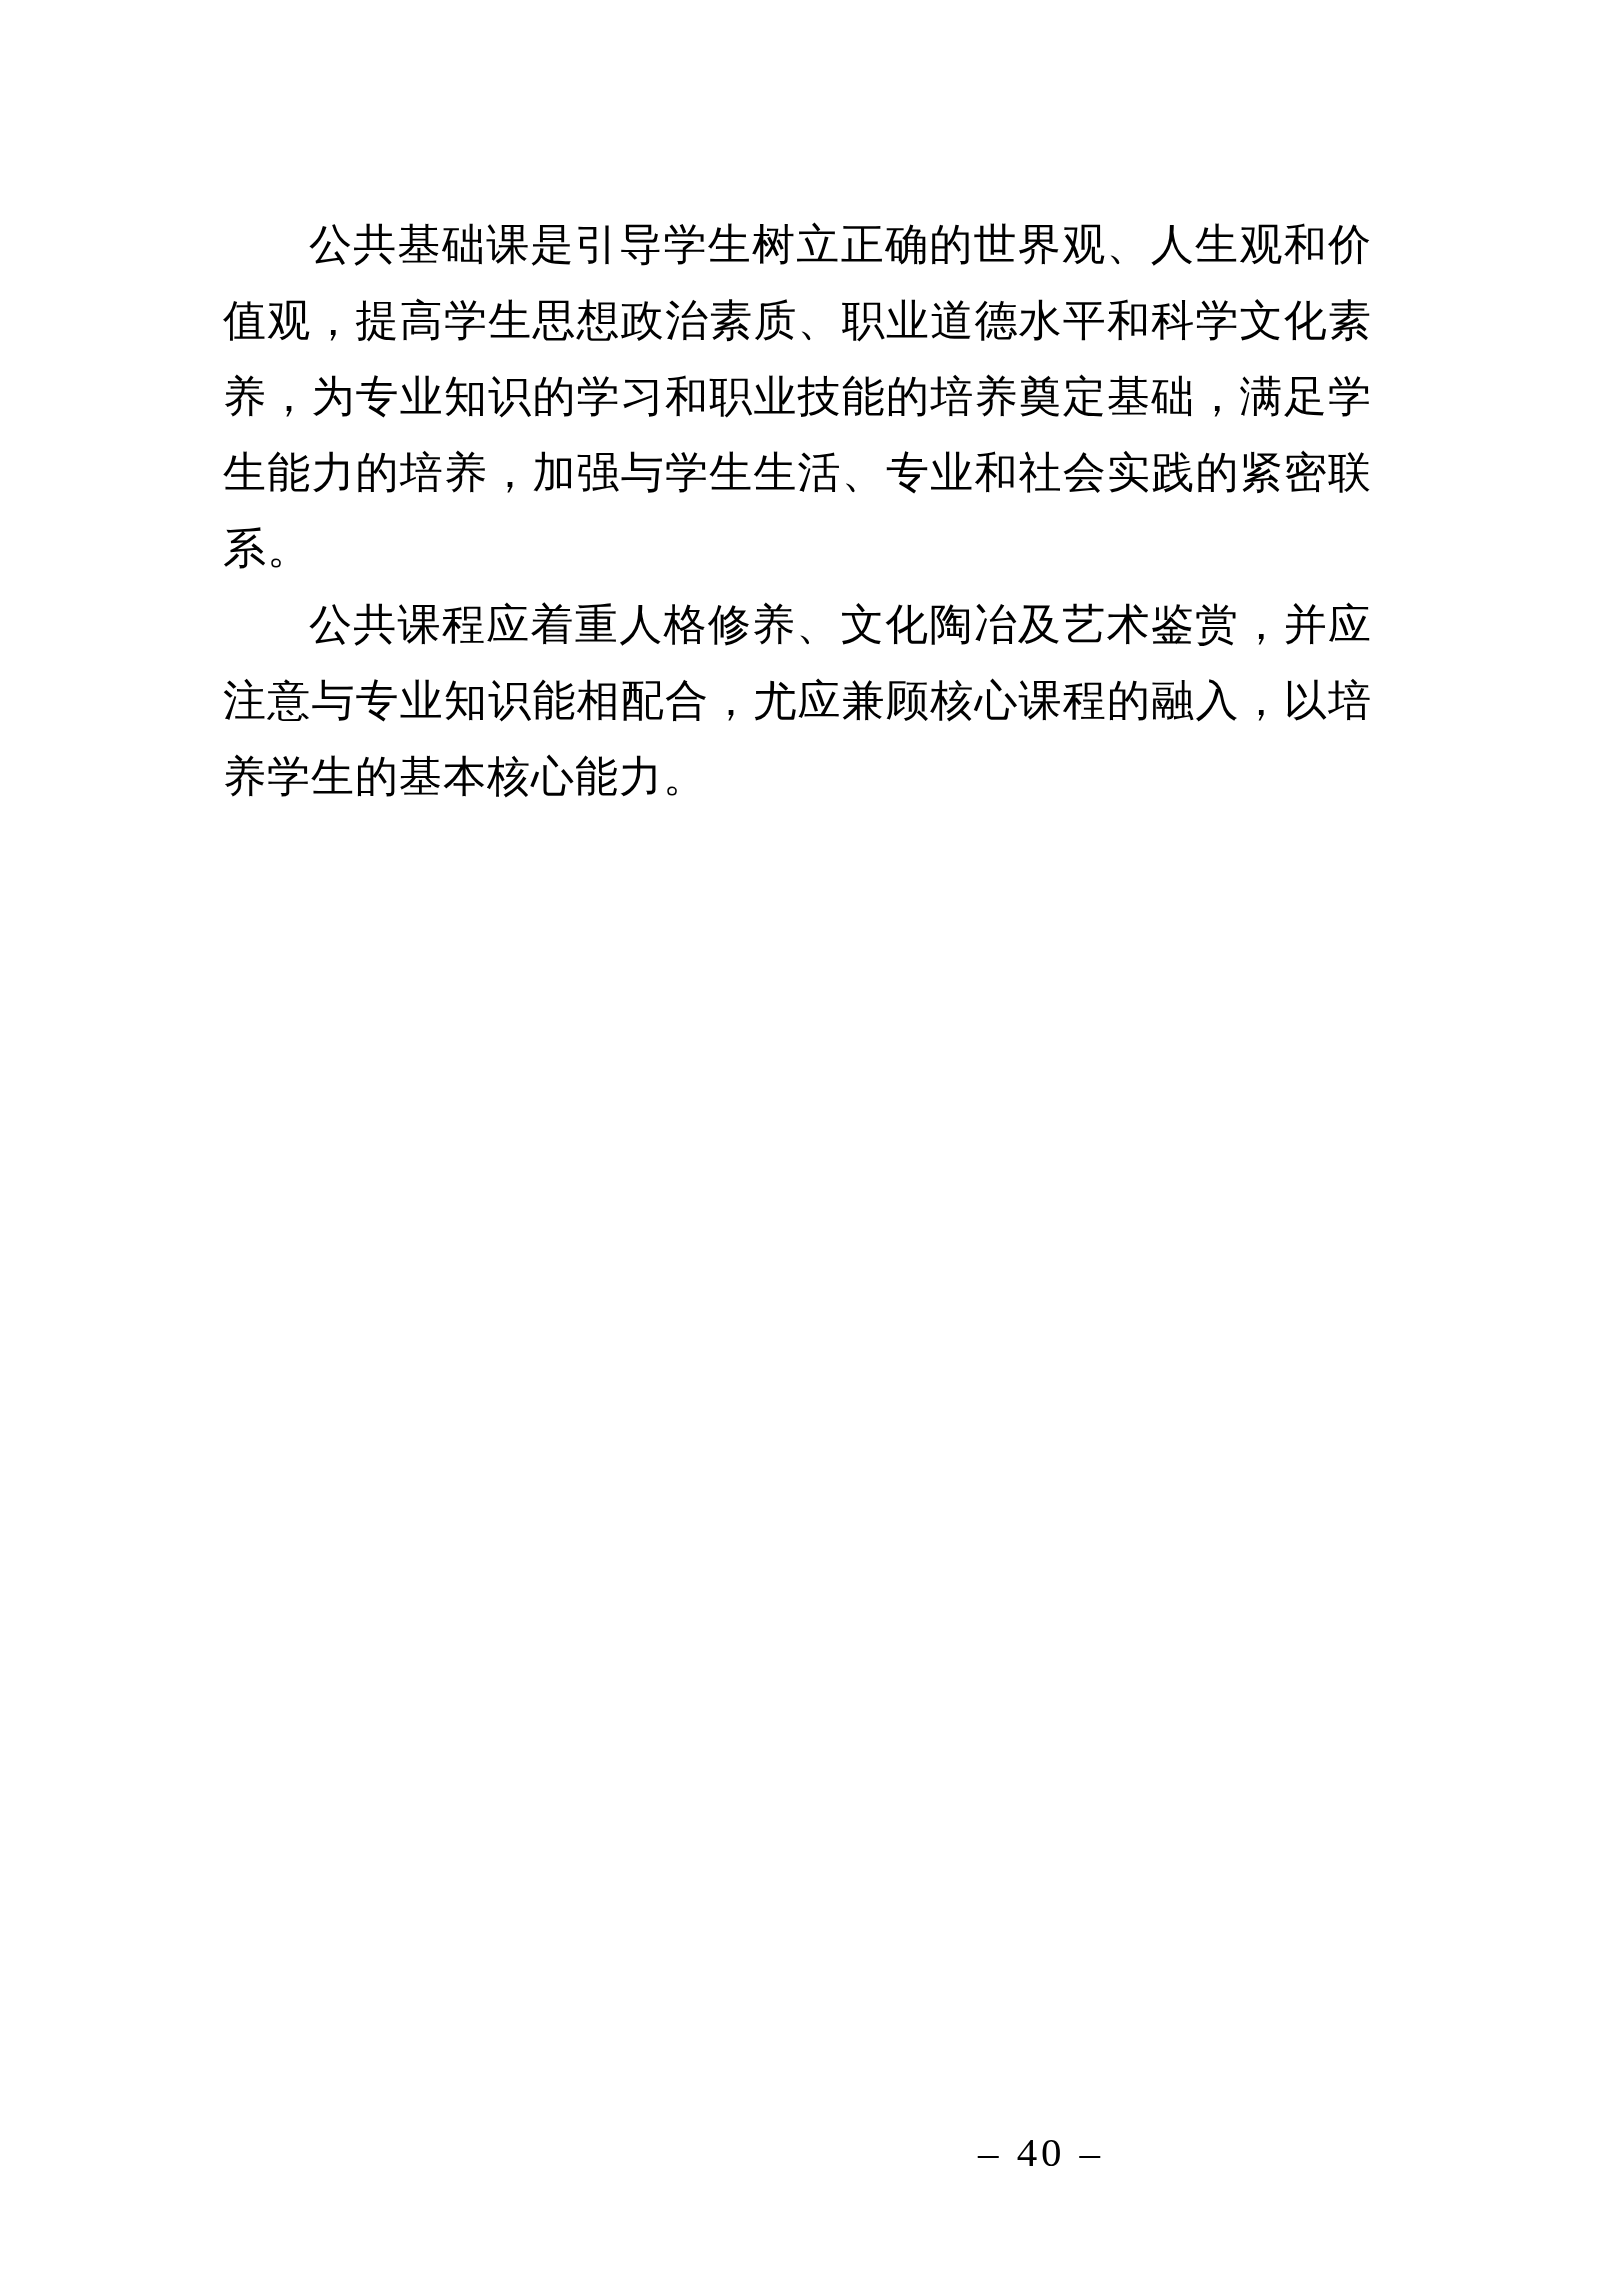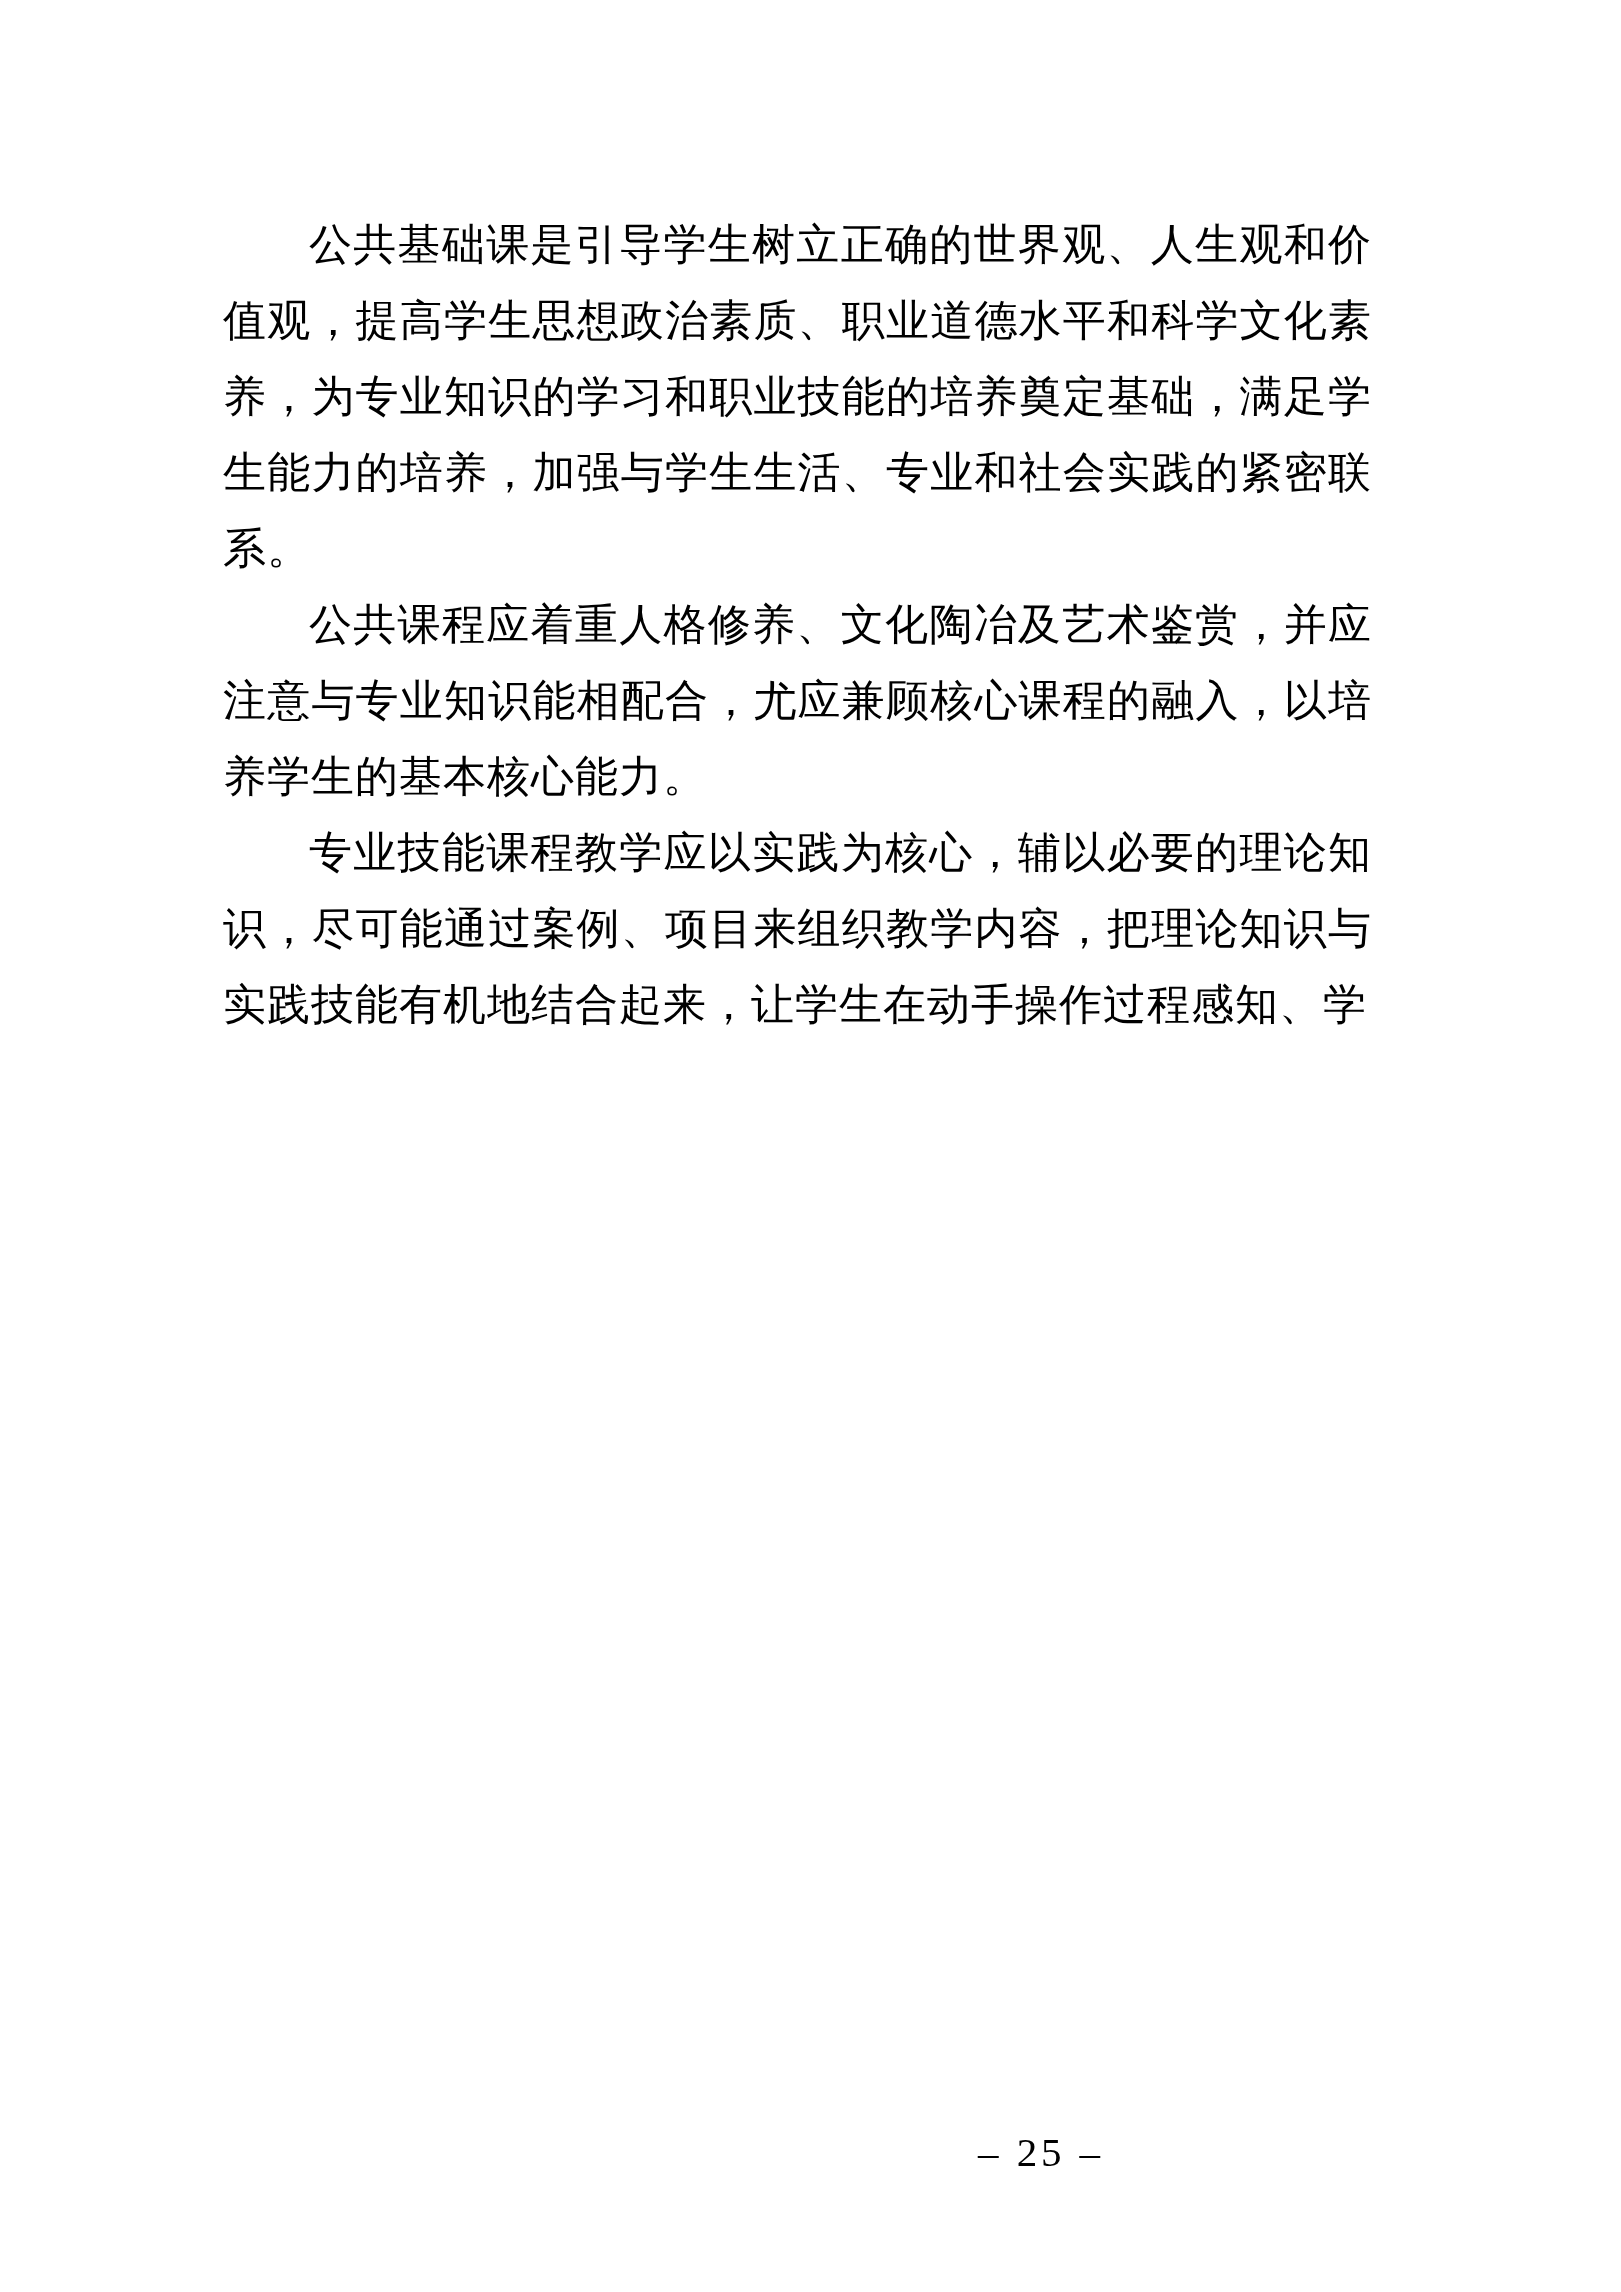--- a/index.html
+++ b/index.html
@@ -51,19 +51,18 @@
   }
 </style>
 </head>
 <body>
 
 <div class="page">
 
   <div class="body-text">
     <p>公共基础课是引导学生树立正确的世界观、人生观和价值观，提高学生思想政治素质、职业道德水平和科学文化素养，为专业知识的学习和职业技能的培养奠定基础，满足学生能力的培养，加强与学生生活、专业和社会实践的紧密联系。</p>
     <p>公共课程应着重人格修养、文化陶冶及艺术鉴赏，并应注意与专业知识能相配合，尤应兼顾核心课程的融入，以培养学生的基本核心能力。</p>
-    <p>专业技能课程教学应以实践为核心，辅以必要的理论知识，尽可能通过案例、项目来组织教学内容，把理论知识与实践技能有机地结合起来，让学生在动手操作过程感知、学</p>
   </div>
 
-  <div class="footer">– 25 –</div>
+  <div class="footer">– 40 –</div>
 
 </div>
 
 
 </body></html>

